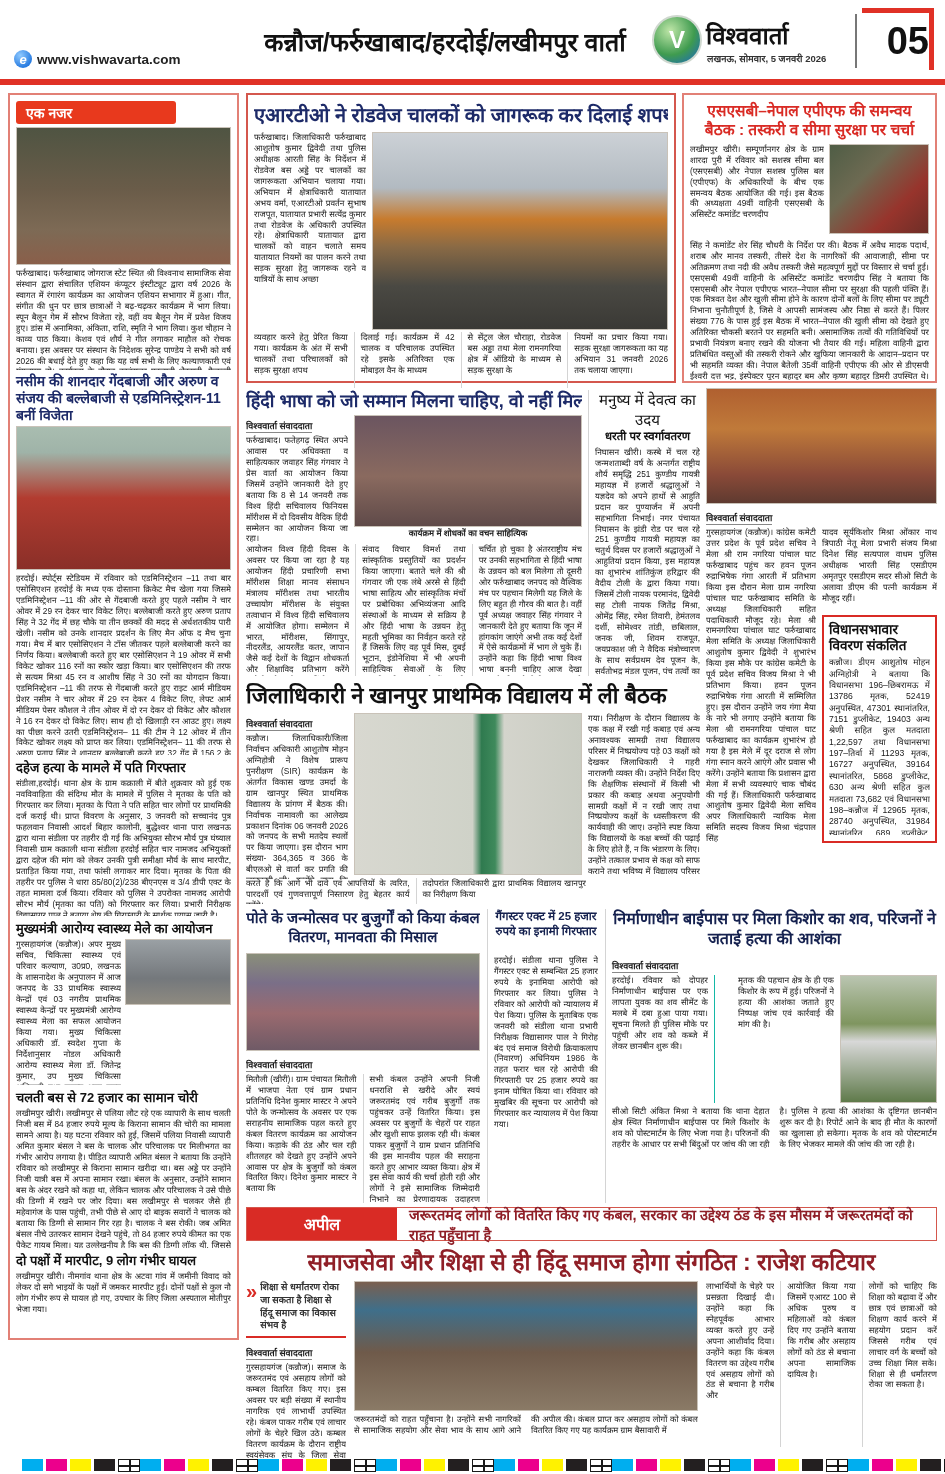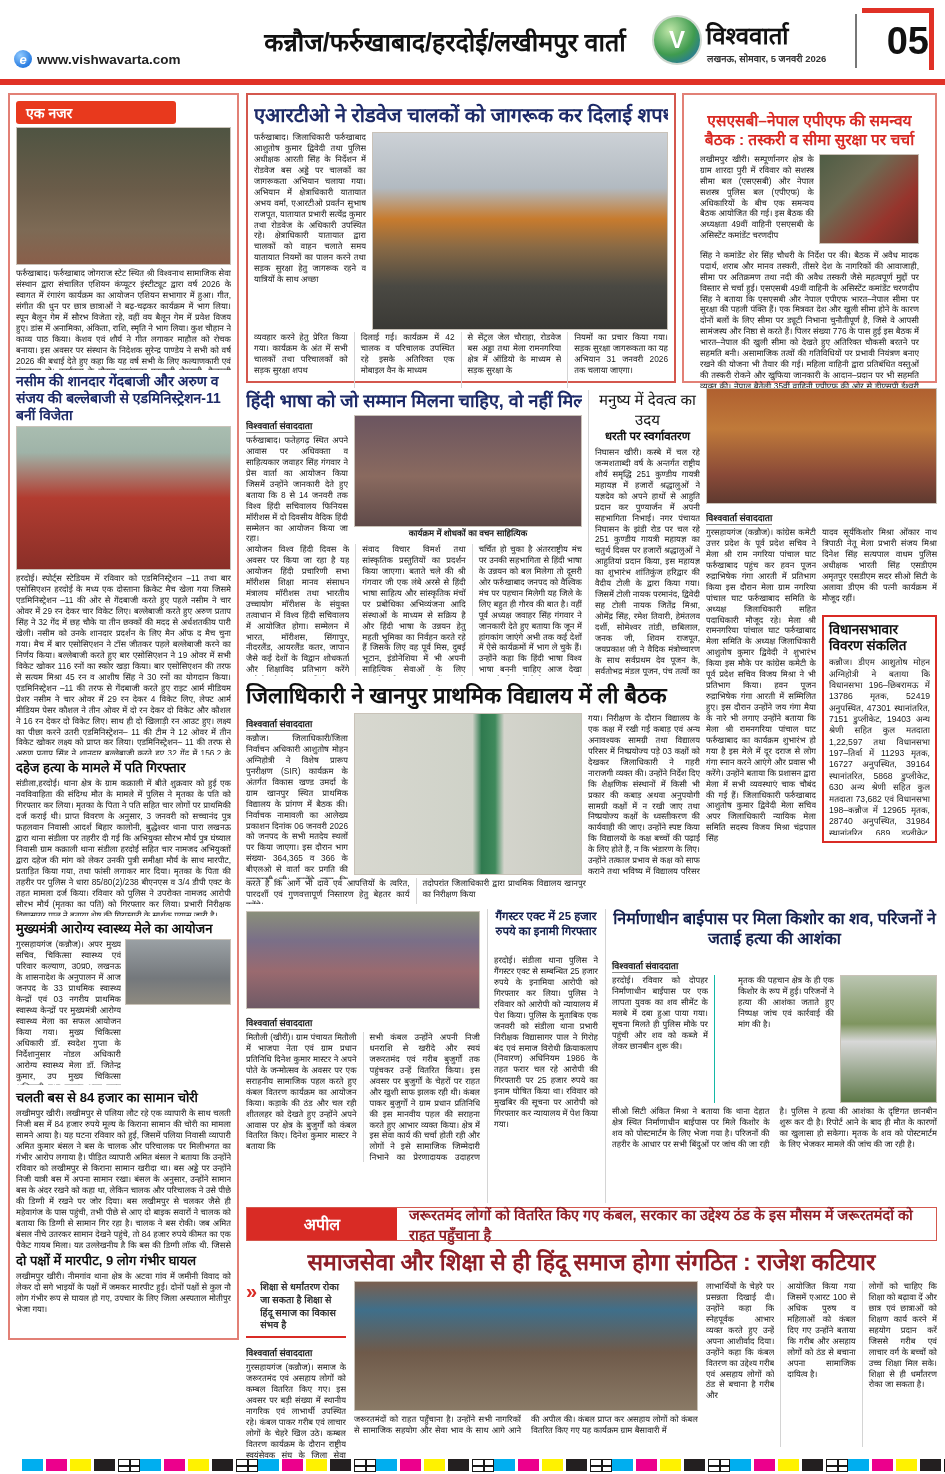--- a/index.html
+++ b/index.html
@@ -67,41 +67,41 @@
     <div class="hl" style="font-size:14px;line-height:1.2;flex:none;margin:3px 0;">नसीम की शानदार गेंदबाजी और अरुण व संजय की बल्लेबाजी से एडमिनिस्ट्रेशन-11 बनीं विजेता</div>
     <div class="ph ph-cricket" style="height:142px;flex:none;margin-bottom:3px;"></div>
     <div class="bt" style="height:182px;flex:none;">हरदोई। स्पोर्ट्स स्टेडियम में रविवार को एडमिनिस्ट्रेशन –11 तथा बार एसोसिएशन हरदोई के मध्य एक दोस्ताना क्रिकेट मैच खेला गया जिसमे एडमिनिस्ट्रेशन –11 की ओर से गेंदबाजी करते हुए पहले नसीम ने चार ओवर में 29 रन देकर चार विकेट लिए। बल्लेबाजी करते हुए अरुण प्रताप सिंह ने 32 गेंद में छह चौके या तीन छक्कों की मदद से अर्धशतकीय पारी खेली। नसीम को उनके शानदार प्रदर्शन के लिए मैन ऑफ द मैच चुना गया। मैच में बार एसोसिएशन ने टॉस जीतकर पहले बल्लेबाजी करने का निर्णय किया। बल्लेबाजी करते हुए बार एसोसिएशन ने 19 ओवर में सभी विकेट खोकर 116 रनों का स्कोर खड़ा किया। बार एसोसिएशन की तरफ से सत्यम मिश्रा 45 रन व आशीष सिंह ने 30 रनों का योगदान किया। एडमिनिस्ट्रेशन –11 की तरफ से गेंदबाजी करते हुए राइट आर्म मीडियम प्रेशर नसीम ने चार ओवर में 29 रन देकर 4 विकेट लिए, लेफ्ट आर्म मीडियम पेसर कौशल ने तीन ओवर में दो रन देकर दो विकेट और कौशल ने 16 रन देकर दो विकेट लिए। साथ ही दो खिलाड़ी रन आउट हुए। लक्ष्य का पीछा करने उतरी एडमिनिस्ट्रेशन– 11 की टीम ने 12 ओवर में तीन विकेट खोकर लक्ष्य को प्राप्त कर लिया। एडमिनिस्ट्रेशन– 11 की तरफ से अरुण प्रताप सिंह ने शानदार बल्लेबाजी करते हुए 32 गेंद में 156.2 के स्ट्राइक रेट से 6 चौके और तीन छक्कों की मदद से उन्होंने 50 रन बनाए। संजय अग्रहरि ने 27 गेंदों में 9 चौकों की मदद से 43 रनों का योगदान किया। बार एसोसिएशन की तरफ से गेंदबाजी करते हुए पुष्पेंद्र दो विकेट, विश्वेंद्र ने एक विकेट लिया। एडमिनिस्ट्रेशन 11 ने शानदार 7 विकेट से जीत दर्ज की। मैच में अंपायरिंग डीएम अनुनय झा ने की तथा स्कोरिंग सूरज तिवारी ने की।</div>
     <div style="font-size:13px;font-weight:bold;color:#111;flex:none;margin:3px 0 2px;">दहेज हत्या के मामले में पति गिरफ्तार</div>
     <div class="bt" style="height:138px;flex:none;">संडीला,हरदोई। थाना क्षेत्र के ग्राम कक्राली में बीते शुक्रवार को हुई एक नवविवाहिता की संदिग्ध मौत के मामले में पुलिस ने मृतका के पति को गिरफ्तार कर लिया। मृतका के पिता ने पति सहित चार लोगों पर प्राथमिकी दर्ज कराई थी। प्राप्त विवरण के अनुसार, 3 जनवरी को सच्चानंद पुत्र फहलवान निवासी आदर्श बिहार कालोनी, बुद्धेश्वर थाना पारा लखनऊ द्वारा थाना संडीला पर तहरीर दी गई कि अभियुक्त सौरभ मौर्य पुत्र घंष्याल निवासी ग्राम कक्राली थाना संडीला हरदोई सहित चार नामजद अभियुक्तों द्वारा दहेज की मांग को लेकर उनकी पुत्री समीक्षा मौर्य के साथ मारपीट, प्रताड़ित किया गया, तथा फांसी लगाकर मार दिया। मृतका के पिता की तहरीर पर पुलिस ने धारा 85/80(2)/238 बीएनएस व 3/4 डीपी एक्ट के तहत मामला दर्ज किया। रविवार को पुलिस ने उपरोक्त नामजद आरोपी सौरभ मौर्य (मृतका का पति) को गिरफ्तार कर लिया। प्रभारी निरीक्षक विद्यासागर पाल ने बताया शेष की गिरफ्तारी के सार्थक प्रयास जारी है।</div>
     <div style="font-size:13px;font-weight:bold;color:#111;flex:none;margin:3px 0 2px;">मुख्यमंत्री आरोग्य स्वास्थ्य मेले का आयोजन</div>
     <div style="height:146px;flex:none;overflow:hidden;">
       <div class="ph ph-health" style="float:right;width:104px;height:64px;margin:0 0 3px 4px;"></div>
       <div class="bt" style="height:146px;">गुरसहायगंज (कन्नौज)। अपर मुख्य सचिव, चिकित्सा स्वास्थ्य एवं परिवार कल्याण, उ0प्र0, लखनऊ के शासनादेश के अनुपालन में आज जनपद के 33 प्राथमिक स्वास्थ्य केन्द्रों एवं 03 नगरीय प्राथमिक स्वास्थ्य केन्द्रों पर मुख्यमंत्री आरोग्य स्वास्थ्य मेला का सफल आयोजन किया गया। मुख्य चिकित्सा अधिकारी डॉ. स्वदेश गुप्ता के निर्देशानुसार नोडल अधिकारी आरोग्य स्वास्थ्य मेला डॉ. जितेन्द्र कुमार, उप मुख्य चिकित्सा अधिकारी तथा समस्त अपर मुख्य चिकित्साधिकारियों द्वारा प्राथमिक एवं नगरीय प्राथमिक स्वास्थ्य केन्द्रों का भ्रमण कर व्यवस्थाओं का निरीक्षण किया गया। मेले के दौरान रोगियों की नि:शुल्क जाँच एवं उपचार, बच्चों एवं गर्भवती महिलाओं का टीकाकरण, परिवार कल्याण सेवाएँ, हेपेटाइटिस 'बी' एवं 'सी' की जाँच, टीबी संभावित रोगियों की स्क्रीनिंग, नेत्र परीक्षण तथा आयुष्मान भारत योजना के अंतर्गत गोल्डन कार्ड बनाए जाने सहित विभिन्न स्वास्थ्य सेवाएँ प्रदान की गईं। मुख्यमंत्री आरोग्य स्वास्थ्य मेले में कुल 1893 मरीजों (835 पुरुष, 781 महिलाएँ एवं 277 बच्चे) को लाभान्वित किया गया। आयुष्मान योजना के अंतर्गत 18 गोल्डन कार्ड बनाकर वितरित किए गए।</div>
     </div>
-    <div style="font-size:13px;font-weight:bold;color:#111;flex:none;margin:3px 0 2px;">चलती बस से 84 हजार का सामान चोरी</div>
+    <div style="font-size:13px;font-weight:bold;color:#111;flex:none;margin:3px 0 2px;">चलती बस से 72 हजार का सामान चोरी</div>
     <div class="bt" style="height:140px;flex:none;">लखीमपुर खीरी। लखीमपुर से पलिया लौट रहे एक व्यापारी के साथ चलती निजी बस में 84 हजार रुपये मूल्य के किराना सामान की चोरी का मामला सामने आया है। यह घटना रविवार को हुई, जिसमें पलिया निवासी व्यापारी अमित कुमार बंसल ने बस के चालक और परिचालक पर मिलीभगत का गंभीर आरोप लगाया है। पीड़ित व्यापारी अमित बंसल ने बताया कि उन्होंने रविवार को लखीमपुर से किराना सामान खरीदा था। बस अड्डे पर उन्होंने निजी यात्री बस में अपना सामान रखा। बंसल के अनुसार, उन्होंने सामान बस के अंदर रखने को कहा था, लेकिन चालक और परिचालक ने उसे पीछे की डिग्गी में रखने पर जोर दिया। बस लखीमपुर से चलकर जैसे ही महेवागंज के पास पहुंची, तभी पीछे से आए दो बाइक सवारों ने चालक को बताया कि डिग्गी से सामान गिर रहा है। चालक ने बस रोकी। जब अमित बंसल नीचे उतरकर सामान देखने पहुंचे, तो 84 हजार रुपये कीमत का एक पैकेट गायब मिला। यह उल्लेखनीय है कि बस की डिग्गी लॉक थी, जिससे रास्ते में सामान का गायब होना कई सवाल खड़े करता है। चोरी में चालक और परिचालक की मिलीभगत की आशंका जताई है।</div>
     <div style="font-size:13px;font-weight:bold;color:#111;flex:none;margin:3px 0 2px;">दो पक्षों में मारपीट, 9 लोग गंभीर घायल</div>
     <div class="bt" style="height:44px;flex:none;">लखीमपुर खीरी। नीमगांव थाना क्षेत्र के अटवा गांव में जमीनी विवाद को लेकर दो सगे भाइयों के पक्षों में जमकर मारपीट हुई। दोनों पक्षों से कुल नौ लोग गंभीर रूप से घायल हो गए, उपचार के लिए जिला अस्पताल मोतीपुर भेजा गया।</div>
   </div>
 
   <div class="abs" style="left:246px;top:93px;width:430px;height:290px;border:2px solid var(--box-border);padding:6px;box-sizing:border-box;">
     <div class="hl nowrap" style="font-size:20px;text-align:center;">एआरटीओ ने रोडवेज चालकों को जागरूक कर दिलाई शपथ</div>
     <div style="display:flex;gap:6px;margin-top:4px;height:196px;">
       <div class="bt" style="width:112px;flex:none;height:196px;">फर्रुखाबाद। जिलाधिकारी फर्रुखाबाद आशुतोष कुमार द्विवेदी तथा पुलिस अधीक्षक आरती सिंह के निर्देशन में रोडवेज बस अड्डे पर चालकों का जागरूकता अभियान चलाया गया। अभियान में क्षेत्राधिकारी यातायात अभय वर्मा, एआरटीओ प्रवर्तन सुभाष राजपूत, यातायात प्रभारी सत्येंद्र कुमार तथा रोडवेज के अधिकारी उपस्थित रहे। क्षेत्राधिकारी यातायात द्वारा चालकों को वाहन चलाते समय यातायात नियमों का पालन करने तथा सड़क सुरक्षा हेतु जागरूक रहने व यात्रियों के साथ अच्छा</div>
       <div class="ph ph-arto" style="flex:1;height:196px;"></div>
     </div>
     <div class="colrow" style="margin-top:4px;height:56px;">
       <div class="col bt">व्यवहार करने हेतु प्रेरित किया गया। कार्यक्रम के अंत में सभी चालकों तथा परिचालकों को सड़क सुरक्षा शपथ</div>
       <div class="col bt">दिलाई गई। कार्यक्रम में 42 चालक व परिचालक उपस्थित रहे इसके अतिरिक्त एक मोबाइल वैन के माध्यम</div>
       <div class="col bt">से सेंट्रल जेल चौराहा, रोडवेज बस अड्डा तथा मेला रामनगरिया क्षेत्र में ऑडियो के माध्यम से सड़क सुरक्षा के</div>
       <div class="col bt">नियमों का प्रचार किया गया। सड़क सुरक्षा जागरूकता का यह अभियान 31 जनवरी 2026 तक चलाया जाएगा।</div>
     </div>
   </div>
 
-  <div class="abs" style="left:682px;top:93px;width:255px;height:290px;border:2px solid #e28076;padding:16px;box-sizing:border-box;">
+  <div class="abs" style="left:682px;top:93px;width:255px;height:290px;border:2px solid #e28076;padding:6px;box-sizing:border-box;">
     <div style="font-size:15.5px;font-weight:bold;color:var(--headline-red);text-align:center;line-height:1.25;">एसएसबी–नेपाल एपीएफ की समन्वय</div>
     <div style="font-size:15.5px;font-weight:bold;color:var(--headline-red);text-align:center;line-height:1.25;margin-bottom:4px;">बैठक : तस्करी व सीमा सुरक्षा पर चर्चा</div>
     <div style="display:flex;gap:5px;height:92px;">
       <div class="bt" style="flex:1;height:92px;">लखीमपुर खीरी। सम्पूर्णानगर क्षेत्र के ग्राम शारदा पुरी में रविवार को सशस्त्र सीमा बल (एसएसबी) और नेपाल सशस्त्र पुलिस बल (एपीएफ) के अधिकारियों के बीच एक समन्वय बैठक आयोजित की गई। इस बैठक की अध्यक्षता 49वीं वाहिनी एसएसबी के असिस्टेंट कमांडेंट चरणदीप</div>
       <div class="ph ph-ssb" style="width:98px;height:88px;flex:none;"></div>
     </div>
     <div class="bt" style="margin-top:4px;height:140px;">सिंह ने कमांडेंट शेर सिंह चौधरी के निर्देश पर की। बैठक में अवैध मादक पदार्थ, शराब और मानव तस्करी, तीसरे देश के नागरिकों की आवाजाही, सीमा पर अतिक्रमण तथा नदी की अवैध तस्करी जैसे महत्वपूर्ण मुद्दों पर विस्तार से चर्चा हुई। एसएसबी 49वीं वाहिनी के असिस्टेंट कमांडेंट चरणदीप सिंह ने बताया कि एसएसबी और नेपाल एपीएफ भारत–नेपाल सीमा पर सुरक्षा की पहली पंक्ति हैं। एक मित्रवत देश और खुली सीमा होने के कारण दोनों बलों के लिए सीमा पर ड्यूटी निभाना चुनौतीपूर्ण है, जिसे वे आपसी सामंजस्य और निष्ठा से करते हैं। पिलर संख्या 776 के पास हुई इस बैठक में भारत–नेपाल की खुली सीमा को देखते हुए अतिरिक्त चौकसी बरतने पर सहमति बनी। असामाजिक तत्वों की गतिविधियों पर प्रभावी नियंत्रण बनाए रखने की योजना भी तैयार की गई। महिला वाहिनी द्वारा प्रतिबंधित वस्तुओं की तस्करी रोकने और खुफिया जानकारी के आदान–प्रदान पर भी सहमति व्यक्त की। नेपाल बैतेली 35वीं वाहिनी एपीएफ की ओर से डीएसपी ईश्वरी दत्त भट्ट, इंस्पेक्टर पूरन बहादुर बम और कृष्ण बहादुर डिमरी उपस्थित थे। असिस्टेंट कमांडेंट चरणदीप सिंह और उप निरीक्षक मस्त राम मौजूद रहे।</div>
   </div>
 
   <div class="abs" style="left:246px;top:388px;width:336px;height:288px;overflow:hidden;">
@@ -154,20 +154,21 @@
       <div class="ph ph-dm" style="width:226px;height:160px;flex:none;"></div>
       <div class="bt" style="flex:1;height:162px;">गया। निरीक्षण के दौरान विद्यालय के एक कक्ष में रखी गई कबाड़ एवं अन्य अनावश्यक सामग्री तथा विद्यालय परिसर में निष्प्रयोज्य पड़े 03 कक्षों को देखकर जिलाधिकारी ने गहरी नाराजगी व्यक्त की। उन्होंने निर्देश दिए कि शैक्षणिक संस्थानों में किसी भी प्रकार की कबाड़ अथवा अनुपयोगी सामग्री कक्षों में न रखी जाए तथा निष्प्रयोज्य कक्षों के ध्वस्तीकरण की कार्यवाही की जाए। उन्होंने स्पष्ट किया कि विद्यालयों के कक्ष बच्चों की पढ़ाई के लिए होते हैं, न कि भंडारण के लिए। उन्होंने तत्काल प्रभाव से कक्ष को साफ कराने तथा भविष्य में विद्यालय परिसर को स्वच्छ, सुव्यवस्थित एवं अध्ययन के अनुकूल बनाए रखने के निर्देश दिए। इस दौरान जिलाधिकारी द्वारा जरूरतमंद एवं असहाय लोगों को कम्बल वितरित किए गए। उप जिलाधिकारी तिर्वा राजेश कुमार एवं ग्राम प्रधान श्रीमती मीशा देवी रहे।</div>
     </div>
     <div class="colrow" style="margin-top:3px;height:26px;width:340px;">
       <div class="col bt">करते है कि आगे भी दावे एवं आपत्तियों के त्वरित, पारदर्शी एवं गुणवत्तापूर्ण निस्तारण हेतु बेहतर कार्य करेंगे।</div>
       <div class="col bt">तदोपरांत जिलाधिकारी द्वारा प्राथमिक विद्यालय खानपुर का निरीक्षण किया</div>
     </div>
   </div>
 
   <div class="abs" style="left:246px;top:909px;width:234px;height:294px;overflow:hidden;">
+    <div style="font-size:15px;font-weight:bold;color:#15214f;text-align:center;line-height:1.25;height:42px;overflow:hidden;">पोते के जन्मोत्सव पर बुजुर्गों को किया कंबल वितरण, मानवता की मिसाल</div>
     <div class="ph ph-kambal" style="height:96px;margin:2px 0 3px;"></div>
     <span class="byline">विश्ववार्ता संवाददाता</span>
     <div class="colrow" style="height:130px;">
       <div class="col bt">मितौली (खीरी)। ग्राम पंचायत मितौली में भाजपा नेता एवं ग्राम प्रधान प्रतिनिधि दिनेश कुमार मास्टर ने अपने पोते के जन्मोत्सव के अवसर पर एक सराहनीय सामाजिक पहल करते हुए कंबल वितरण कार्यक्रम का आयोजन किया। कड़ाके की ठंड और चल रही शीतलहर को देखते हुए उन्होंने अपने आवास पर क्षेत्र के बुजुर्गों को कंबल वितरित किए। दिनेश कुमार मास्टर ने बताया कि</div>
       <div class="col bt">सभी कंबल उन्होंने अपनी निजी धनराशि से खरीदे और स्वयं जरूरतमंद एवं गरीब बुजुर्गों तक पहुंचकर उन्हें वितरित किया। इस अवसर पर बुजुर्गों के चेहरों पर राहत और खुशी साफ झलक रही थी। कंबल पाकर बुजुर्गों ने ग्राम प्रधान प्रतिनिधि की इस मानवीय पहल की सराहना करते हुए आभार व्यक्त किया। क्षेत्र में इस सेवा कार्य की चर्चा होती रही और लोगों ने इसे सामाजिक जिम्मेदारी निभाने का प्रेरणादायक उदाहरण बताया।</div>
     </div>
   </div>
 
   <div class="abs" style="left:487px;top:909px;width:111px;height:294px;overflow:hidden;border-left:1px solid #d4d4d4;padding-left:6px;box-sizing:border-box;">
     <div style="font-size:11.5px;font-weight:bold;color:#15214f;text-align:center;line-height:1.3;height:46px;overflow:hidden;">गैंगस्टर एक्ट में 25 हजार रुपये का इनामी गिरफ्तार</div>

